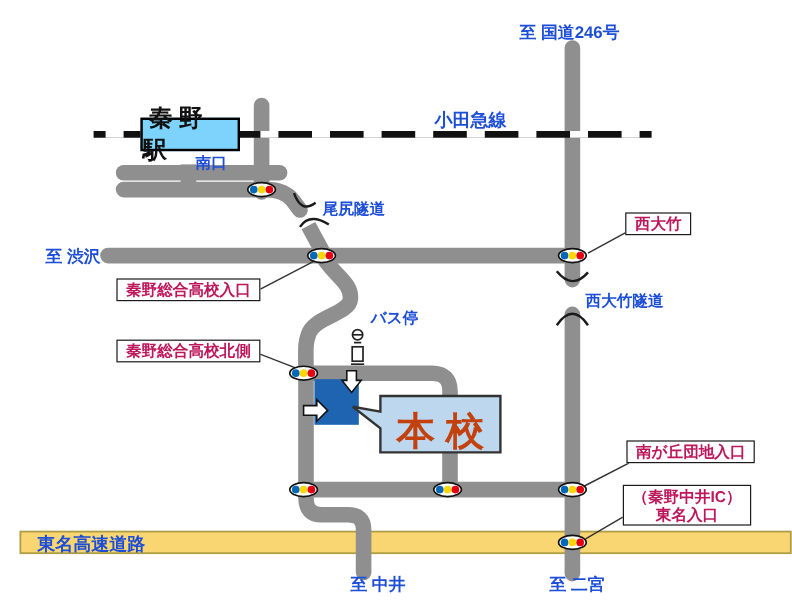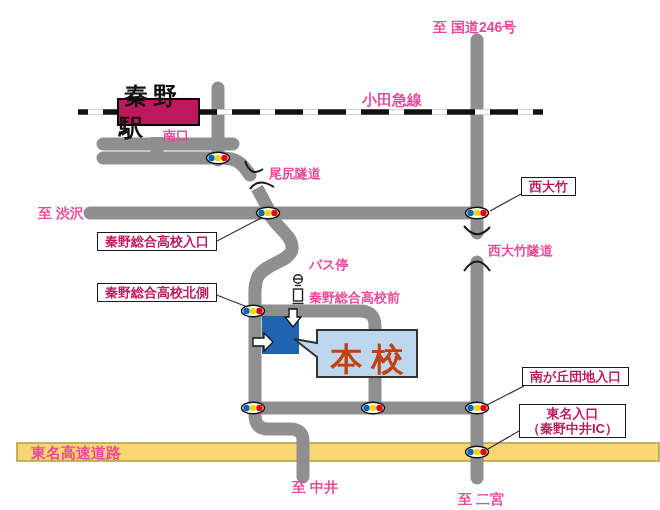--- a/index.html
+++ b/index.html
@@ -1,24 +1,24 @@
 <!DOCTYPE html>
 <html><head>
 <meta charset="utf-8">
 <style>
   html,body{margin:0;padding:0;background:#fff;}
   #stage{position:relative;width:660px;height:510px;background:#fff;overflow:hidden;
          font-family:"Liberation Sans","DejaVu Sans",sans-serif;color:#111;}
   #mapsvg{position:absolute;left:0;top:0;z-index:1;}
-  .lbl{position:absolute;z-index:3;font-weight:bold;font-size:14px;white-space:nowrap;color:#ec4899;}
+  .lbl{position:absolute;z-index:3;font-weight:bold;font-size:14px;white-space:nowrap;color:#1d4ed8;}
   .boxlbl{position:absolute;z-index:3;font-weight:bold;font-size:13px;white-space:nowrap;
           background:#fff;border:1.5px solid #1a1a1a;padding:1px 7px;line-height:15px;color:#be185d;}
-  .station{position:absolute;z-index:3;background:#be185d;border:2px solid #000;
+  .station{position:absolute;z-index:3;background:#7dd3fc;border:2px solid #000;
            width:79px;height:24px;display:flex;align-items:center;justify-content:center;
-           font-size:24px;font-weight:bold;letter-spacing:5px;text-indent:5px;}
+           font-size:20px;font-weight:bold;letter-spacing:5px;text-indent:5px;}
   .honko-text{position:absolute;z-index:3;left:317px;top:330px;width:100px;height:60px;
            display:flex;align-items:center;justify-content:center;
            font-size:32px;font-weight:bold;letter-spacing:9px;text-indent:9px;color:#c2410c;}
   .small{font-size:13px;}
   .ctr{text-align:center;}
 </style>
 </head>
 <body>
 
 <div id="stage">
@@ -144,30 +144,29 @@
 
   <div class="boxlbl" style="left:521px;top:177px;">西大竹</div>
 
   <div class="lbl small" style="left:488px;top:242px;">西大竹隧道</div>
 
   <div class="boxlbl" style="left:97px;top:283px;">秦野総合高校北側</div>
 
   <div class="boxlbl" style="left:97px;top:232px;">秦野総合高校入口</div>
 
   <div class="lbl small" style="left:309px;top:256px;">バス停</div>
-  <div class="lbl small" style="left:309px;top:289px;">秦野総合高校前</div>
 
   <div class="honko-text">本校</div>
 
   <div class="boxlbl" style="left:522px;top:367px;">南が丘団地入口</div>
 
   <div class="boxlbl ctr" style="left:519px;top:404px;">
+    <div>（秦野中井IC）</div>
     <div>東名入口</div>
-    <div>（秦野中井IC）</div>
   </div>
 
   <div class="lbl" style="left:31px;top:444px;font-size:15px;z-index:3;">東名高速道路</div>
 
   <div class="lbl" style="left:292px;top:479px;">至 中井</div>
 
-  <div class="lbl" style="left:458px;top:479px;margin-top:12px;">至 二宮</div>
+  <div class="lbl" style="left:458px;top:479px;">至 二宮</div>
 
 </div>
 
 </body></html>

